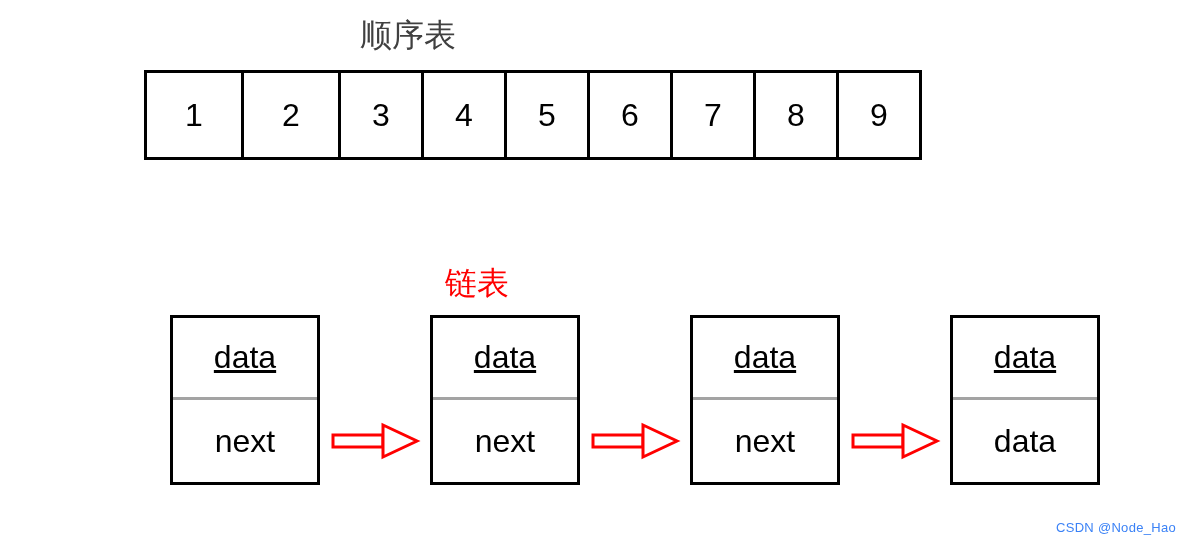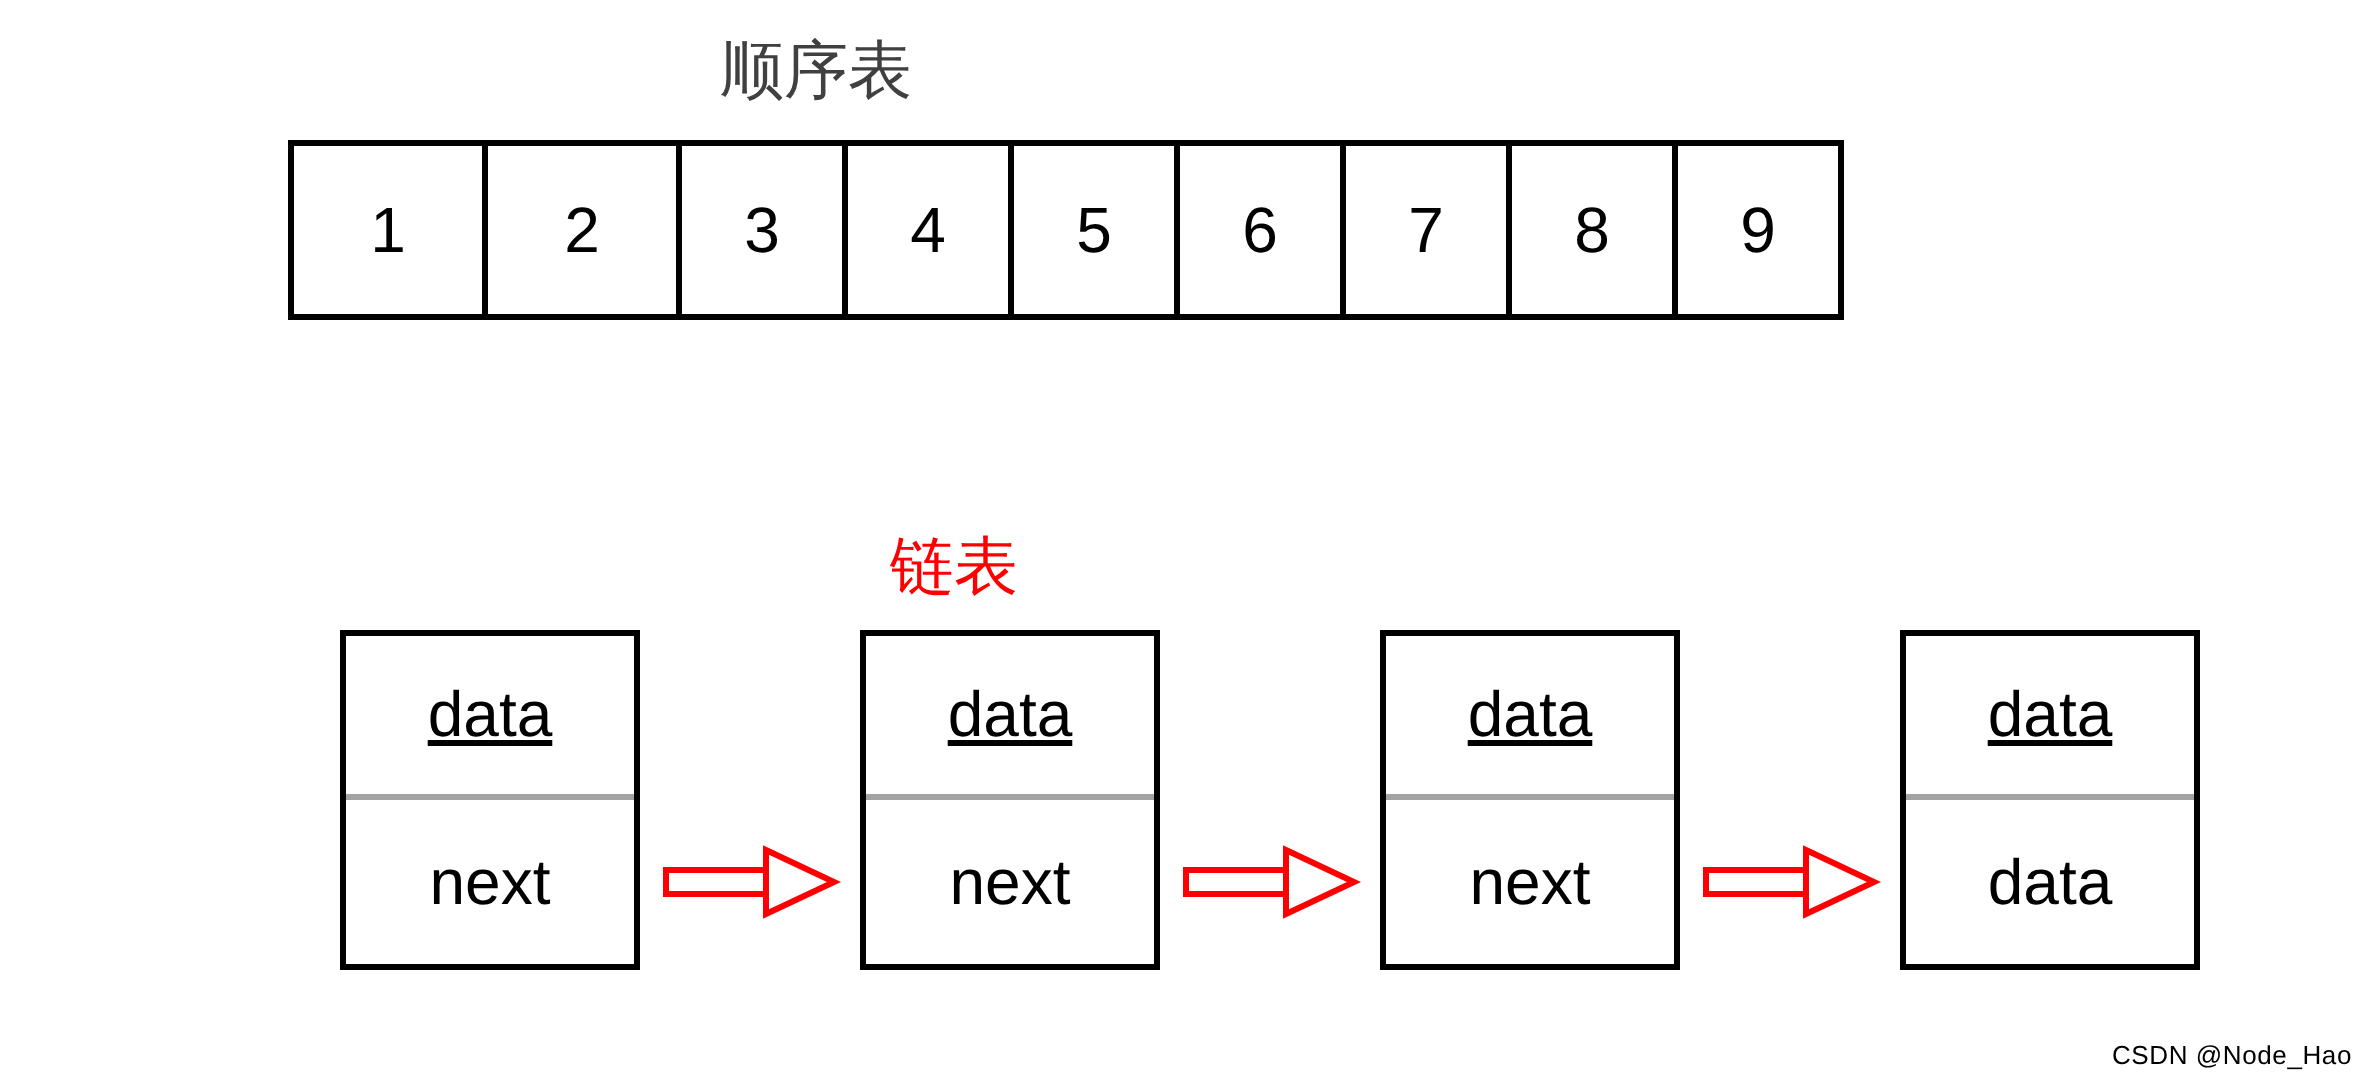--- a/index.html
+++ b/index.html
@@ -86,21 +86,21 @@
     justify-content: center;
     padding-bottom: 24px;
     box-sizing: border-box;
   }
 
   
   .wm {
     position: absolute;
     right: 8px;
     bottom: 4px;
-    color: #000000;
+    color: #3b82f6;
     font-size: 13px;
     font-family: Arial, sans-serif;
     letter-spacing: 0.3px;
   }
 </style>
 </head>
 <body>
 
 <div class="seq-title">顺序表</div>
 

